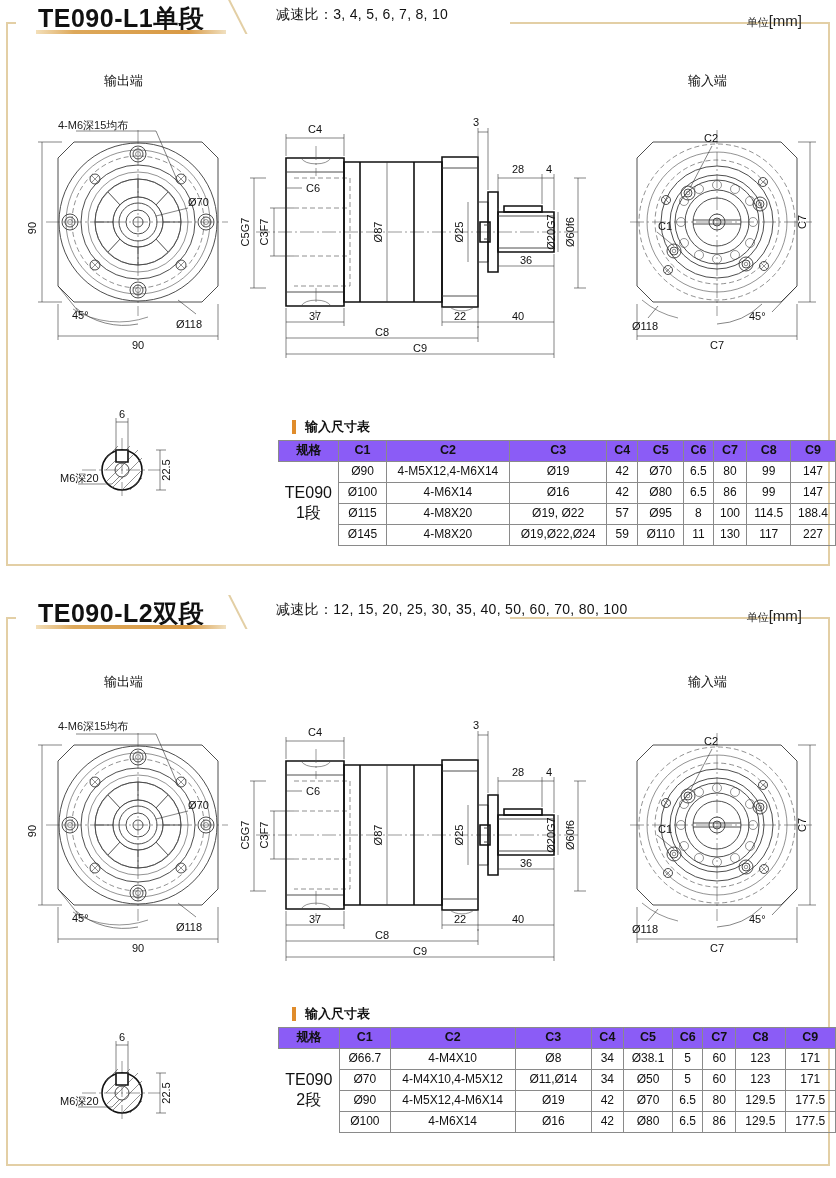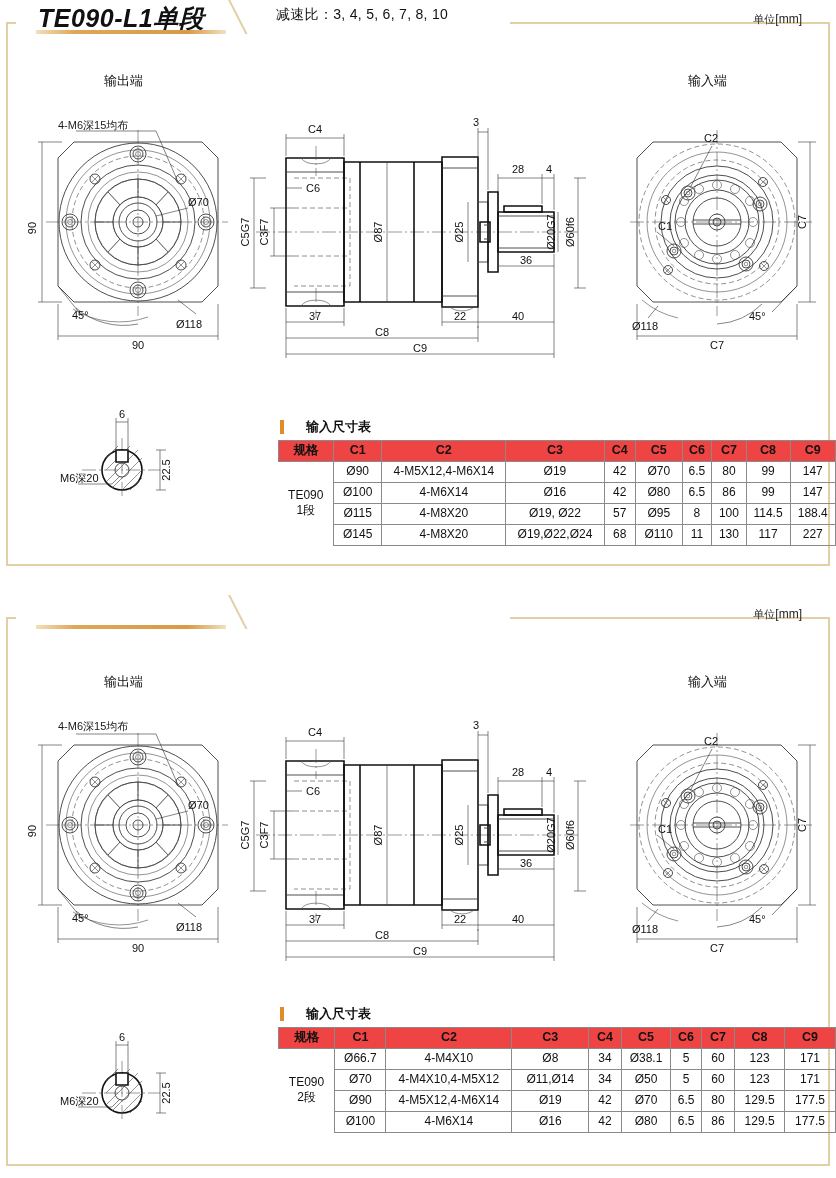--- a/index.html
+++ b/index.html
@@ -24,42 +24,42 @@
     position:absolute;left:6px;top:22px;width:10px;height:2px;background:#e3cfa5;
   }
   .frame-top-right{
     position:absolute;right:6px;top:22px;width:320px;height:2px;background:#e3cfa5;
   }
 
   
   .title{
     position:absolute;left:38px;top:2px;
     font-size:25px;font-weight:bold;letter-spacing:.5px;
-    color:#111;white-space:nowrap;font-style:italic;
+    color:#111;white-space:nowrap;
   }
   .title-underline{
     position:absolute;left:36px;top:30px;width:190px;height:4px;
     background:linear-gradient(90deg,#f3dfb9 0%,#dda85a 20%,#d99a45 80%,#f0e0c0 100%);
   }
   .title-slash{
     position:absolute;left:228px;top:0px;width:46px;height:34px;
     overflow:hidden;
   }
   .title-slash:before{
     content:"";position:absolute;left:-2px;top:-4px;width:2px;height:56px;
     background:#e3cfa5;transform:rotate(-27deg);transform-origin:top left;
   }
   .ratio{
     position:absolute;left:276px;top:6px;
     font-size:14px;color:#111;white-space:nowrap;letter-spacing:.3px;
   }
   .unit{
     position:absolute;right:34px;top:12px;font-size:11px;color:#222;
   }
-  .unit small{font-size:12px;}
+  .unit small{font-size:15px;}
 
   
   .view-title{
     position:absolute;font-size:13px;font-weight:normal;color:#111;white-space:nowrap;
   }
 
   
   .dwg{position:absolute;}
   svg{display:block;overflow:visible;}
   .ln{stroke:#3a3a3a;stroke-width:.9;fill:none;}
@@ -68,31 +68,31 @@
   .cl{stroke:#555;stroke-width:.6;fill:none;stroke-dasharray:14 3 2 3;}
   .dash{stroke:#555;stroke-width:.65;fill:none;stroke-dasharray:5 3;}
   .dim{stroke:#333;stroke-width:.6;fill:none;}
   .fillw{fill:#ffffff;}
   text{font-family:"Liberation Sans","DejaVu Sans",sans-serif;fill:#111;}
   .t{font-size:11px;}
 
   
   .tbl-wrap{position:absolute;}
   .tbl-title{
-    font-size:13px;font-weight:bold;color:#111;margin:0 0 4px 2px;
-    display:flex;align-items:center;gap:22px;
+    font-size:13px;font-weight:bold;color:#111;margin:0 0 4px 14px;
+    display:flex;align-items:center;gap:9px;
   }
   .tbl-bar{display:inline-block;width:4px;height:14px;background:#e08c2b;}
   table{border-collapse:collapse;font-size:12px;}
   table td,table th{
     border:1px solid #8a8a8a;text-align:center;padding:1px 3px;
     color:#111;font-weight:normal;white-space:nowrap;line-height:1.25;
   }
-  thead th{background:#ef4444;font-weight:bold;font-size:12.5px;padding:2px 3px;}
-  td.spec{border-left:none;border-top:none;border-bottom:none;background:#fff;font-size:12px;}
+  thead th{background:#8b5cf6;font-weight:bold;font-size:12.5px;padding:2px 3px;}
+  td.spec{border-left:none;border-top:none;border-bottom:none;background:#fff;font-size:16px;}
   tbody tr td:first-child{border-left:none;}
   .rowh{height:21px;}
 </style>
 </head>
 <body>
 
 <div class="page">
 
   <div class="section" id="sec1">
     <div class="frame"></div>
@@ -479,39 +479,41 @@
             <td>Ø95</td>
             <td>8</td>
             <td>100</td>
             <td>114.5</td>
             <td>188.4</td>
           </tr>
           <tr class="rowh">
             <td>Ø145</td>
             <td>4-M8X20</td>
             <td>Ø19,Ø22,Ø24</td>
-            <td>68</td>
+            <td>59</td>
             <td>Ø110</td>
             <td>11</td>
             <td>130</td>
             <td>117</td>
             <td>227</td>
           </tr>
         </tbody>
       </table>
     </div>
   </div>
 
   <div class="section" id="sec2">
     <div class="frame"></div>
     <div class="frame-top-left"></div>
     <div class="frame-top-right"></div>
 
+    <div class="title">TE090-L2双段</div>
     <div class="title-underline"></div>
     <div class="title-slash"></div>
+    <div class="ratio"><span>减速比：</span><span>12, 15, 20, 25, 30, 35, 40, 50, 60, 70, 80, 100</span></div>
     <div class="unit"><span>单位</span><small>[mm]</small></div>
 
     <div class="view-title" style="left:104px;top:78px;">输出端</div>
 
     <div class="dwg" style="left:28px;top:110px;">
       <svg width="215" height="256" viewBox="0 0 215 256">
         <line class="cl" x1="18" y1="120" x2="200" y2="120"></line>
         <line class="cl" x1="110" y1="28" x2="110" y2="216"></line>
         <path class="ln" d="M46,40 L174,40 L190,56 L190,184 L174,200 L46,200 L30,184 L30,56 Z"></path>
         <circle class="ln" cx="110" cy="120" r="79"></circle>

